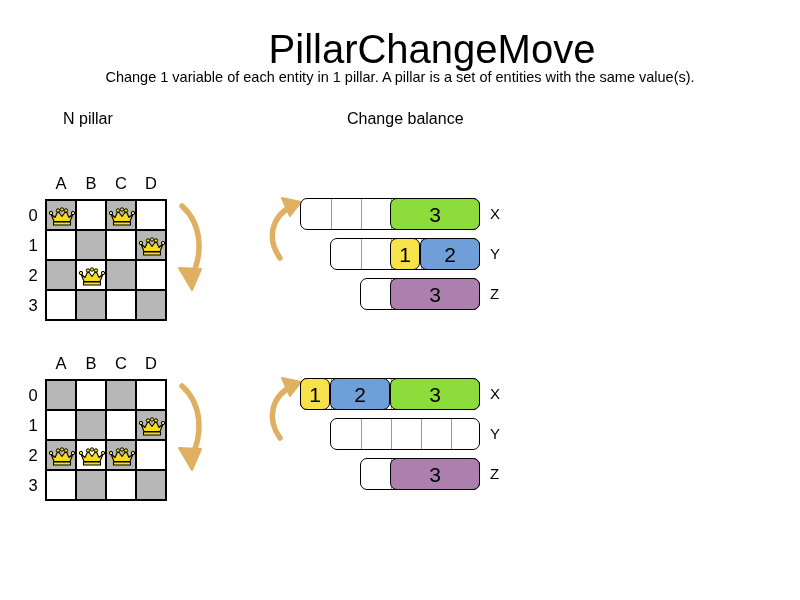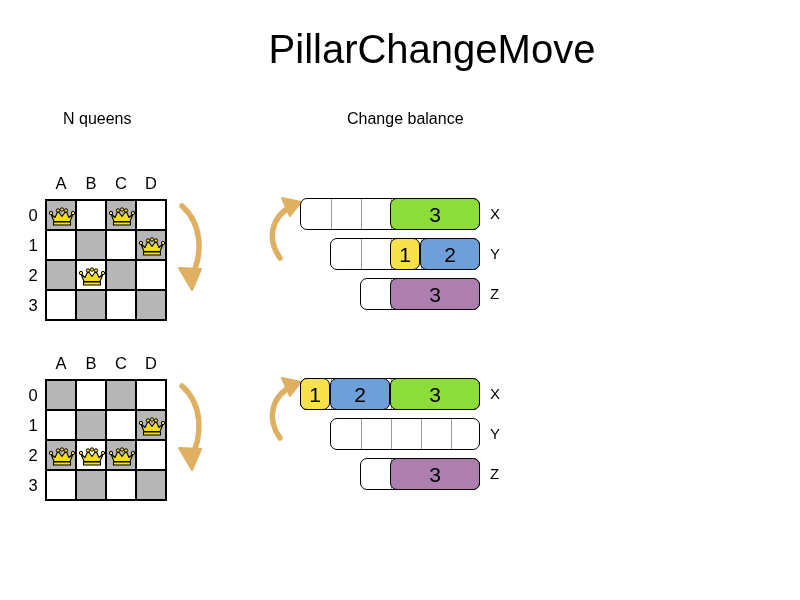--- a/index.html
+++ b/index.html
@@ -85,22 +85,23 @@
     position:absolute;top:0;height:32px;line-height:32px;
     font-size:15px;white-space:nowrap;
   }
 </style>
 </head>
 <body>
 
 <div class="stage">
 
   <div id="page-title">PillarChangeMove</div>
-
-  <div class="section-heading" id="heading-nqueens">N queens</div>
+  <div id="page-subtitle">Change 1 variable of each entity in 1 pillar. A pillar is a set of entities with the same value(s).</div>
+
+  <div class="section-heading" id="heading-nqueens">N pillar</div>
   <div class="section-heading" id="heading-cloud">Change balance</div>
 
   <div class="board-wrap" id="board-wrap-1">
       <div class="board-grid">
         <div class="col-label" style="left: 0px;">A</div>
         <div class="col-label" style="left: 30px;">B</div>
         <div class="col-label" style="left: 60px;">C</div>
         <div class="col-label" style="left: 90px;">D</div>
         <div class="row-label" style="top: 0px;">0</div>
         <div class="row-label" style="top: 30px;">1</div>

